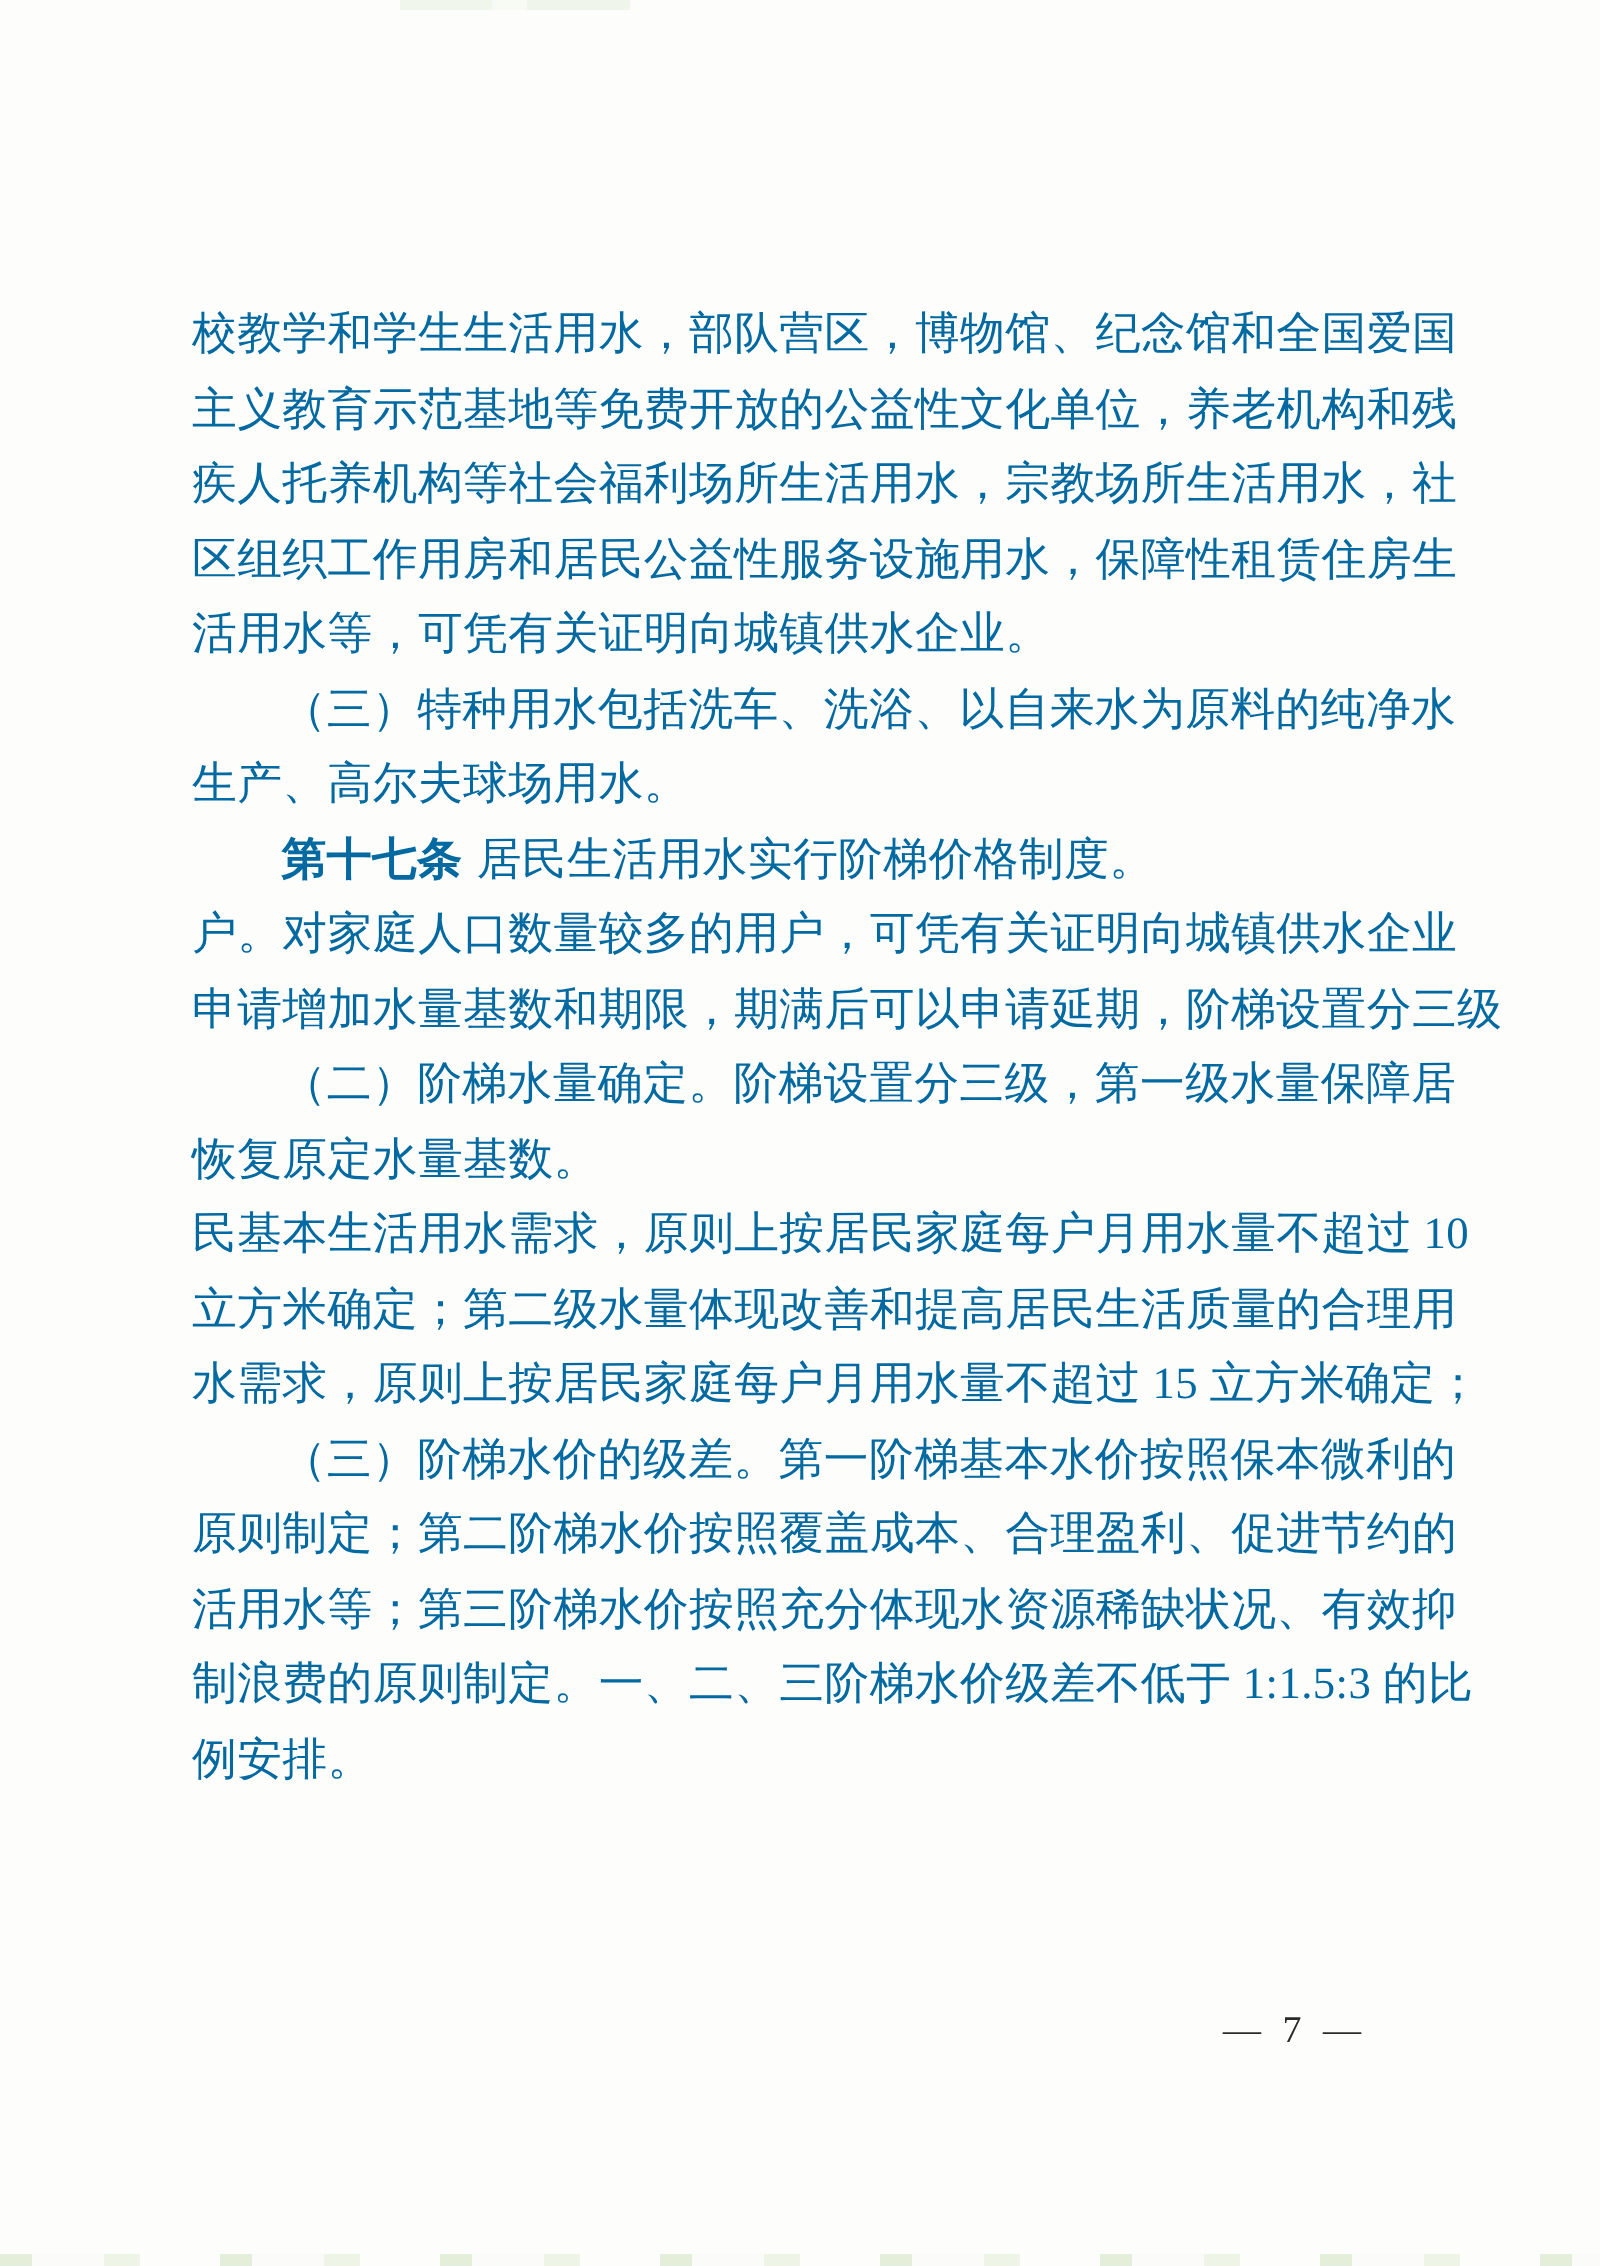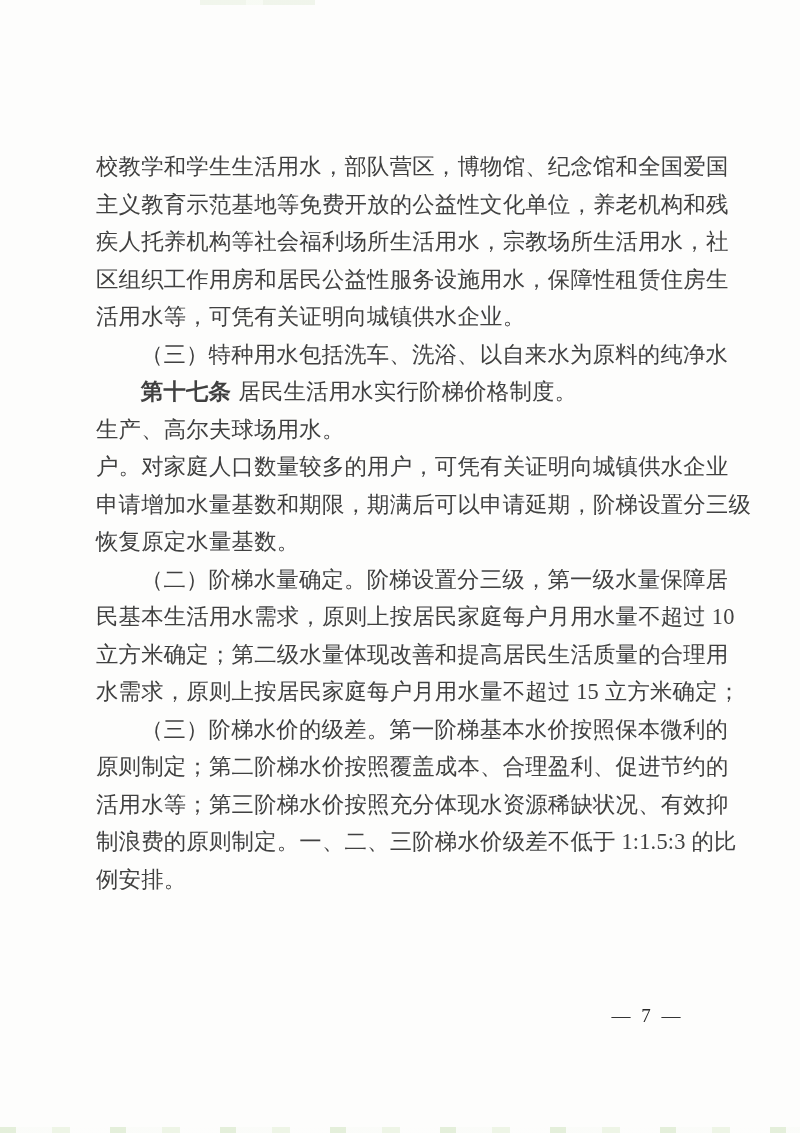--- a/index.html
+++ b/index.html
@@ -20,21 +20,21 @@
     background: repeating-linear-gradient(90deg,
       rgba(198, 222, 178, 0.45) 0 16px,
       rgba(240, 246, 236, 0.2) 16px 52px,
       rgba(210, 230, 190, 0.35) 52px 70px,
       rgba(250, 252, 248, 0.1) 70px 110px);
   }
   .doc-body {
     position: absolute;
     left: 96px; top: 148px;
     width: 614px;
-    color: #404040;
+    color: #0369a1;
   }
   .line {
     font-size: 22.4px;
     line-height: 37.5px;
     letter-spacing: 0.2px;
     white-space: nowrap;
     text-rendering: optimizeLegibility;
   }
   .line.indent { text-indent: 2em; }
   .bold-run { font-weight: bold; margin-right: 0.32em; }
@@ -55,28 +55,28 @@
 <div class="scan-artifact-top"></div>
 <div class="scan-artifact-bottom"></div>
 
 <div class="doc-body">
   <div class="line">校教学和学生生活用水，部队营区，博物馆、纪念馆和全国爱国</div>
   <div class="line">主义教育示范基地等免费开放的公益性文化单位，养老机构和残</div>
   <div class="line">疾人托养机构等社会福利场所生活用水，宗教场所生活用水，社</div>
   <div class="line">区组织工作用房和居民公益性服务设施用水，保障性租赁住房生</div>
   <div class="line">活用水等，可凭有关证明向城镇供水企业。</div>
   <div class="line indent">（三）特种用水包括洗车、洗浴、以自来水为原料的纯净水</div>
+  <div class="line">生产、高尔夫球场用水。</div>
   <div class="line indent">
     <span class="bold-run">第十七条</span><span>居民生活用水实行阶梯价格制度。</span>
   </div>
-  <div class="line">生产、高尔夫球场用水。</div>
   <div class="line">户。对家庭人口数量较多的用户，可凭有关证明向城镇供水企业</div>
   <div class="line">申请增加水量基数和期限，期满后可以申请延期，阶梯设置分三级</div>
+  <div class="line indent">（二）阶梯水量确定。阶梯设置分三级，第一级水量保障居</div>
   <div class="line">恢复原定水量基数。</div>
-  <div class="line indent">（二）阶梯水量确定。阶梯设置分三级，第一级水量保障居</div>
   <div class="line">民基本生活用水需求，原则上按居民家庭每户月用水量不超过 10</div>
   <div class="line">立方米确定；第二级水量体现改善和提高居民生活质量的合理用</div>
   <div class="line">水需求，原则上按居民家庭每户月用水量不超过 15 立方米确定；</div>
   <div class="line indent">（三）阶梯水价的级差。第一阶梯基本水价按照保本微利的</div>
   <div class="line">原则制定；第二阶梯水价按照覆盖成本、合理盈利、促进节约的</div>
   <div class="line">活用水等；第三阶梯水价按照充分体现水资源稀缺状况、有效抑</div>
   <div class="line">制浪费的原则制定。一、二、三阶梯水价级差不低于 1:1.5:3 的比</div>
   <div class="line">例安排。</div>
 </div>
 

